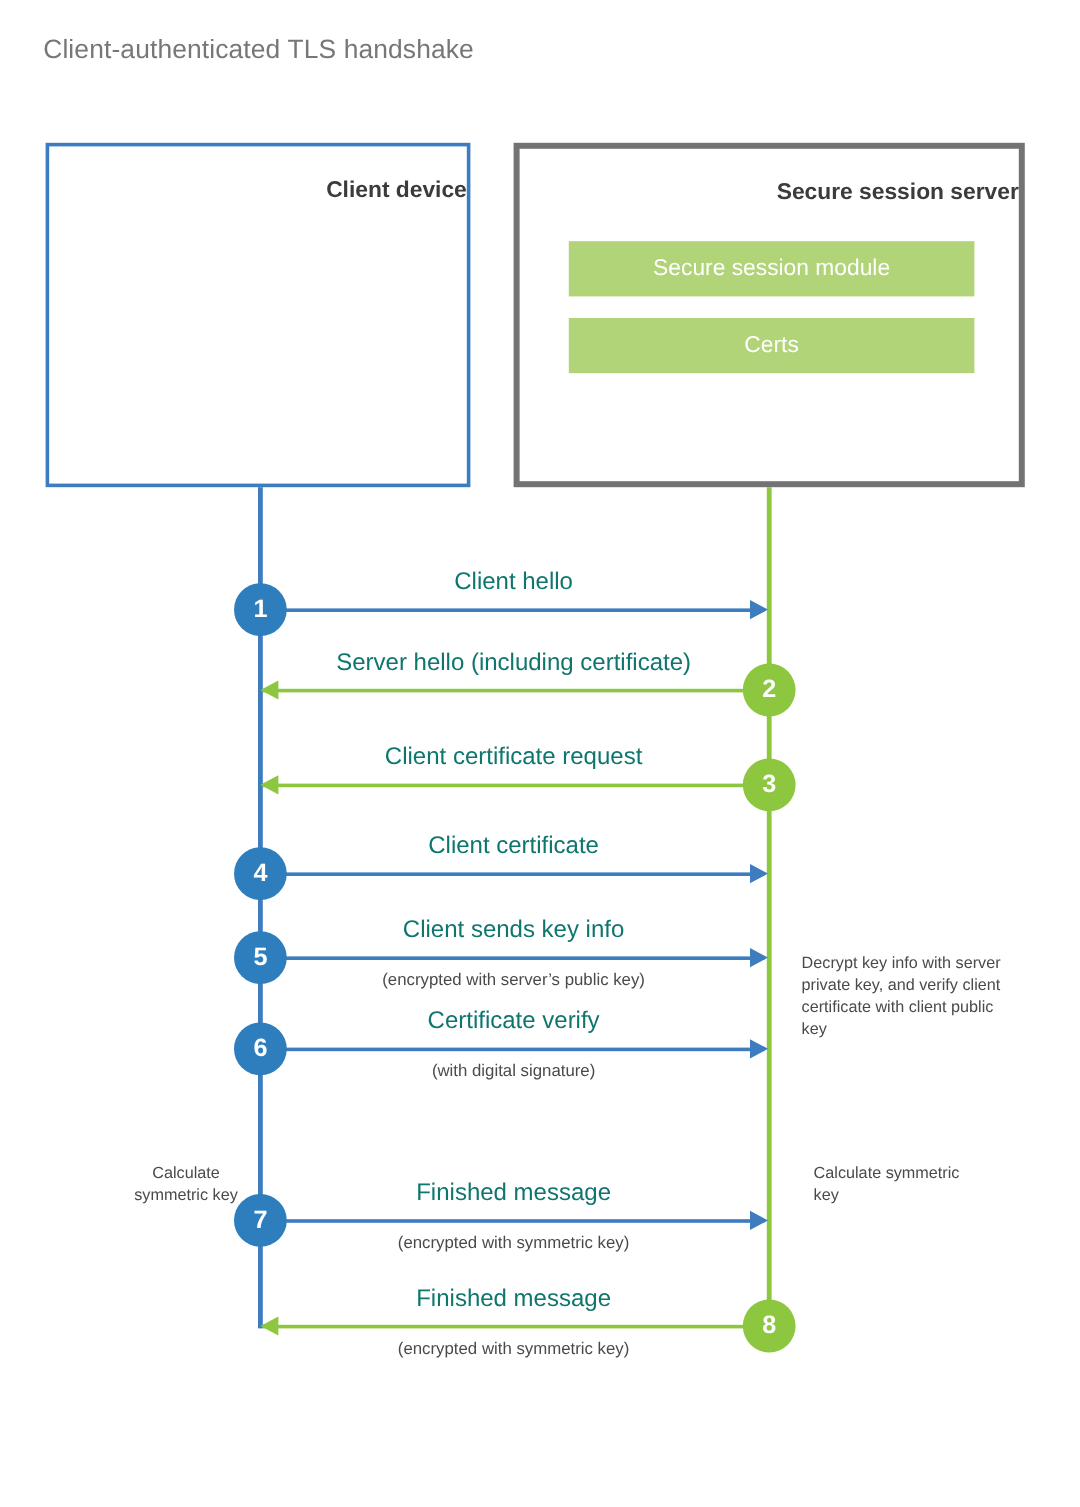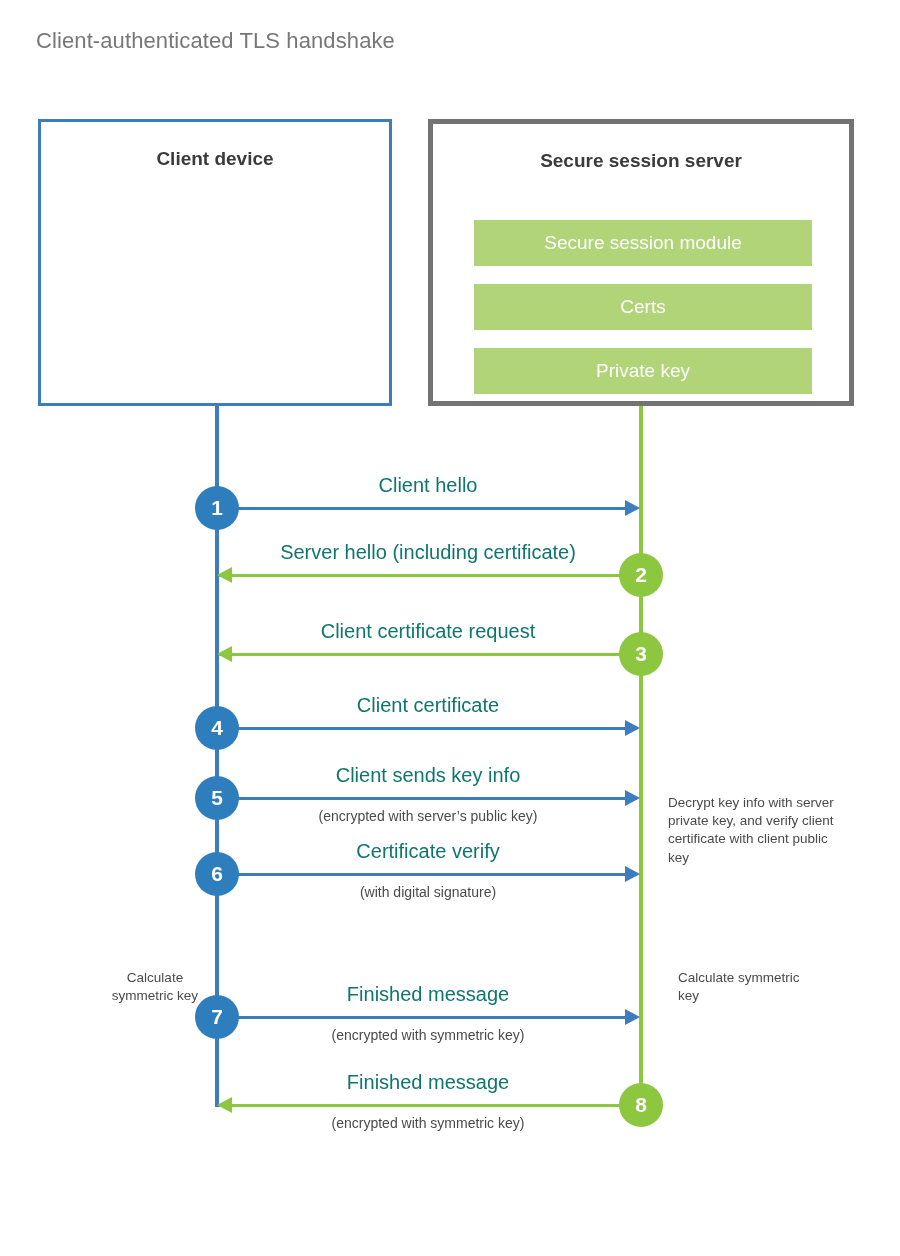--- a/index.html
+++ b/index.html
@@ -46,21 +46,21 @@
     top: 119px;
     width: 426px;
     height: 287px;
     border: 5px solid #737373;
   }
   .party-title {
     position: absolute;
     left: 0;
     right: 0;
     top: 26px;
-    text-align: center;
+    text-align: right;
     font-size: 19px;
     font-weight: bold;
     color: #3b3b3b;
   }
 
   
   #client-app-block {
     position: absolute;
     left: 39px;
     top: 77px;
@@ -80,21 +80,20 @@
     left: 41px;
     width: 338px;
     height: 46px;
     background: #B0D477;
     color: #ffffff;
     font-size: 19px;
     display: flex;
     align-items: center;
     justify-content: center;
     text-align: center;
-    margin-top: 19px;
   }
   #server-block-0 { top: 77px; }
   #server-block-1 { top: 141px; }
   #server-block-2 { top: 205px; }
 
   
   .lifeline {
     position: absolute;
     width: 4px;
   }
@@ -224,21 +223,20 @@
 <div id="page-title">Client-authenticated TLS handshake</div>
 
 <div class="party-box" id="client-box">
   <div class="party-title">Client device</div>
 </div>
 
 <div class="party-box" id="server-box">
   <div class="party-title">Secure session server</div>
   <div class="server-block" id="server-block-0">Secure session module</div>
   <div class="server-block" id="server-block-1">Certs</div>
-  <div class="server-block" id="server-block-2">Private key</div>
 </div>
 
 <div class="lifeline" id="client-lifeline"></div>
 <div class="lifeline" id="server-lifeline"></div>
 
 <div class="step to-server" id="step-1" style="top:508px">
   <div class="step-label">Client hello</div>
   <div class="arrow-line"></div>
   <div class="arrow-head"></div>
   <div class="step-circle">1</div>

